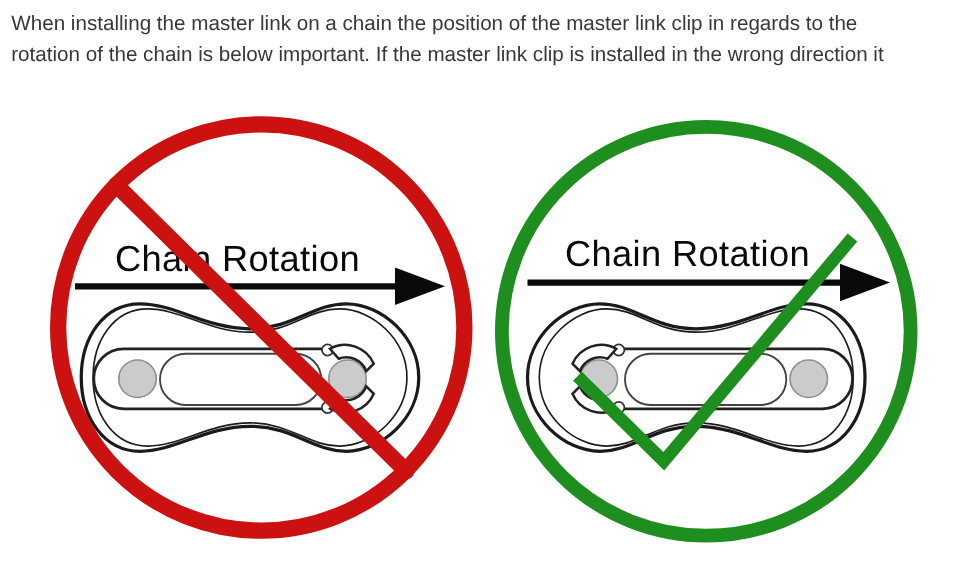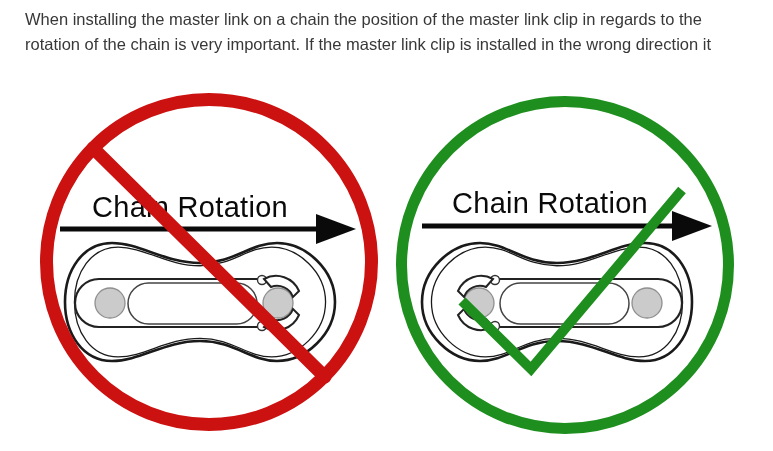--- a/index.html
+++ b/index.html
@@ -11,42 +11,41 @@
     overflow: hidden;
     font-family: "Liberation Sans", sans-serif;
   }
   .intro {
     position: absolute;
     left: 9px;
     top: 7px;
     font-size: 16.5px;
     line-height: 25px;
     color: #383838;
-    margin-left: 16px;
   }
   .intro div { white-space: nowrap; }
   .figure-svg {
     position: absolute;
     left: 0;
     top: 85px;
   }
   .diagram-label {
     font-family: "Liberation Sans", sans-serif;
     font-size: 29px;
     letter-spacing: 0.3px;
   }
 </style>
 </head>
 <body>
 
 <div id="screen">
 
   <div class="intro">
     <div>When installing the master link on a chain the position of the master link clip in regards to the</div>
-    <div>rotation of the chain is very important. If the master link clip is installed in the wrong direction it</div>
+    <div>rotation of the chain is below important. If the master link clip is installed in the wrong direction it</div>
   </div>
 
   <svg class="figure-svg" width="773" height="366" viewBox="0 85 773 366">
 
     <defs>
       <g id="chain-art">
 
         <path d="M65,302 C65,270 83,243 112,243 C140,243 165,263 200,263
                  C235,263 250,243 277,243 C306,243 335,270 335,302
                  C335,334 306,361 277,361 C250,361 235,341 200,341

